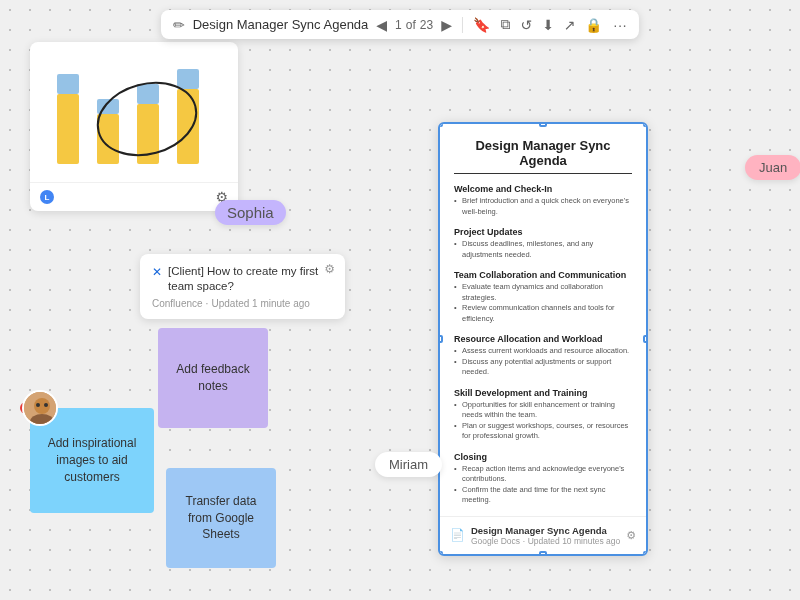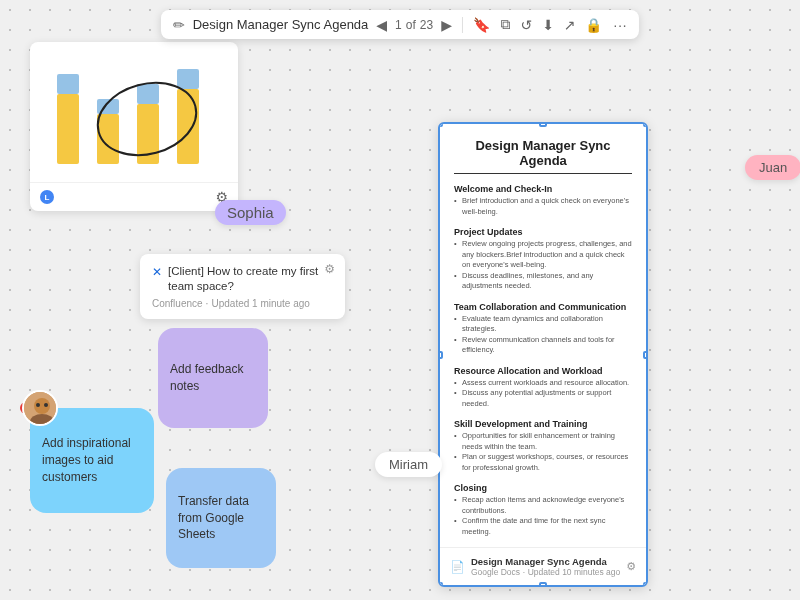--- a/index.html
+++ b/index.html
@@ -145,26 +145,26 @@
       position: absolute;
       top: 8px;
       right: 10px;
       color: #999;
       font-size: 12px;
     }
 
     
     .sticky-note {
       position: absolute;
-      border-radius: 16px;
+      border-radius: 4px;
       padding: 6px 12px;
       display: flex;
       align-items: center;
       justify-content: center;
-      text-align: left;
+      text-align: center;
     }
     .sticky-purple {
       background: #c5b3f0;
       width: 110px;
       height: 100px;
     }
     .sticky-blue {
       background: #9ec8f5;
       width: 110px;
       height: 100px;
@@ -462,21 +462,20 @@
   <div class="selection-handle" style="top:50%; left:-5px; transform:translateY(-50%);"></div>
   <div class="selection-handle" style="top:50%; right:-5px; transform:translateY(-50%);"></div>
 
   <div class="doc-content">
     <div class="doc-main-title">Design Manager Sync Agenda</div>
 
     <div class="doc-section-title">Welcome and Check-In</div>
     <div class="doc-bullet">Brief introduction and a quick check on everyone's well-being.</div>
 
     <div class="doc-section-title">Project Updates</div>
-    <div class="doc-bullet">Review ongoing projects progress, challenges, and any blockers.Brief introduction and a quick check on everyone's well-being.</div>
     <div class="doc-bullet">Discuss deadlines, milestones, and any adjustments needed.</div>
 
     <div class="doc-section-title">Team Collaboration and Communication</div>
     <div class="doc-bullet">Evaluate team dynamics and collaboration strategies.</div>
     <div class="doc-bullet">Review communication channels and tools for efficiency.</div>
 
     <div class="doc-section-title">Resource Allocation and Workload</div>
     <div class="doc-bullet">Assess current workloads and resource allocation.</div>
     <div class="doc-bullet">Discuss any potential adjustments or support needed.</div>
 

